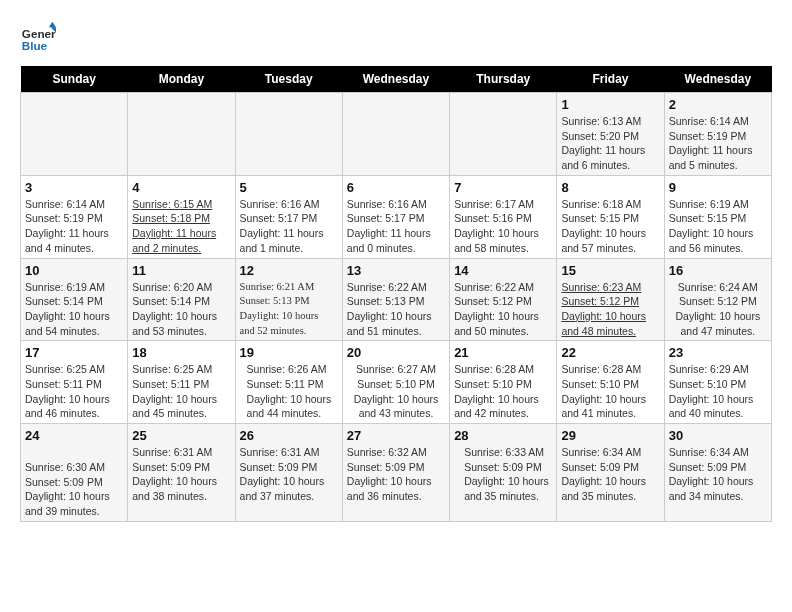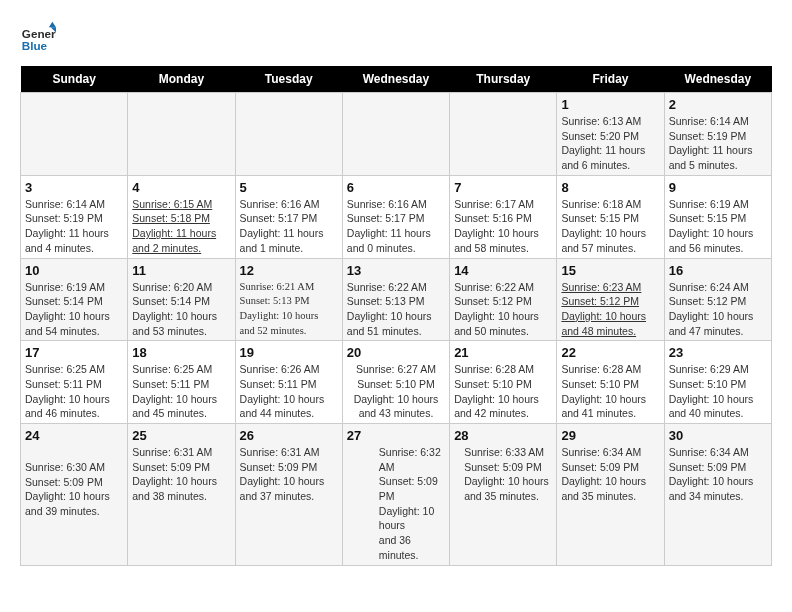--- a/index.html
+++ b/index.html
@@ -225,21 +225,21 @@
         </td>
         <td>
           <div class="day-number">15</div>
           <div class="day-info" style="white-space: pre-line; text-decoration: underline;">Sunrise: 6:23 AM
 Sunset: 5:12 PM
 Daylight: 10 hours
 and 48 minutes.</div>
         </td>
         <td>
           <div class="day-number">16</div>
-          <div class="day-info" style="white-space: pre-line;">Sunrise: 6:24 AM
+          <div class="day-info" style="white-space: pre-line; text-align: center;">Sunrise: 6:24 AM
 Sunset: 5:12 PM
 Daylight: 10 hours
 and 47 minutes.</div>
         </td>
       </tr>
       <tr>
         <td>
           <div class="day-number">17</div>
           <div class="day-info" style="white-space: pre-line;">Sunrise: 6:25 AM
 Sunset: 5:11 PM
@@ -248,21 +248,21 @@
         </td>
         <td>
           <div class="day-number">18</div>
           <div class="day-info" style="white-space: pre-line;">Sunrise: 6:25 AM
 Sunset: 5:11 PM
 Daylight: 10 hours
 and 45 minutes.</div>
         </td>
         <td>
           <div class="day-number">19</div>
-          <div class="day-info" style="white-space: pre-line;">Sunrise: 6:26 AM
+          <div class="day-info" style="white-space: pre-line; margin-left: 7px;">Sunrise: 6:26 AM
 Sunset: 5:11 PM
 Daylight: 10 hours
 and 44 minutes.</div>
         </td>
         <td>
           <div class="day-number">20</div>
           <div class="day-info" style="white-space: pre-line; text-align: center;">Sunrise: 6:27 AM
 Sunset: 5:10 PM
 Daylight: 10 hours
 and 43 minutes.</div>
@@ -306,21 +306,21 @@
         </td>
         <td>
           <div class="day-number">26</div>
           <div class="day-info" style="white-space: pre-line;">Sunrise: 6:31 AM
 Sunset: 5:09 PM
 Daylight: 10 hours
 and 37 minutes.</div>
         </td>
         <td>
           <div class="day-number">27</div>
-          <div class="day-info" style="white-space: pre-line; margin-left: 32px;">Sunrise: 6:32 AM
+          <div class="day-info" style="white-space: pre-line;">Sunrise: 6:32 AM
 Sunset: 5:09 PM
 Daylight: 10 hours
 and 36 minutes.</div>
         </td>
         <td>
           <div class="day-number">28</div>
           <div class="day-info" style="white-space: pre-line; margin-left: 10px;">Sunrise: 6:33 AM
 Sunset: 5:09 PM
 Daylight: 10 hours
 and 35 minutes.</div>

